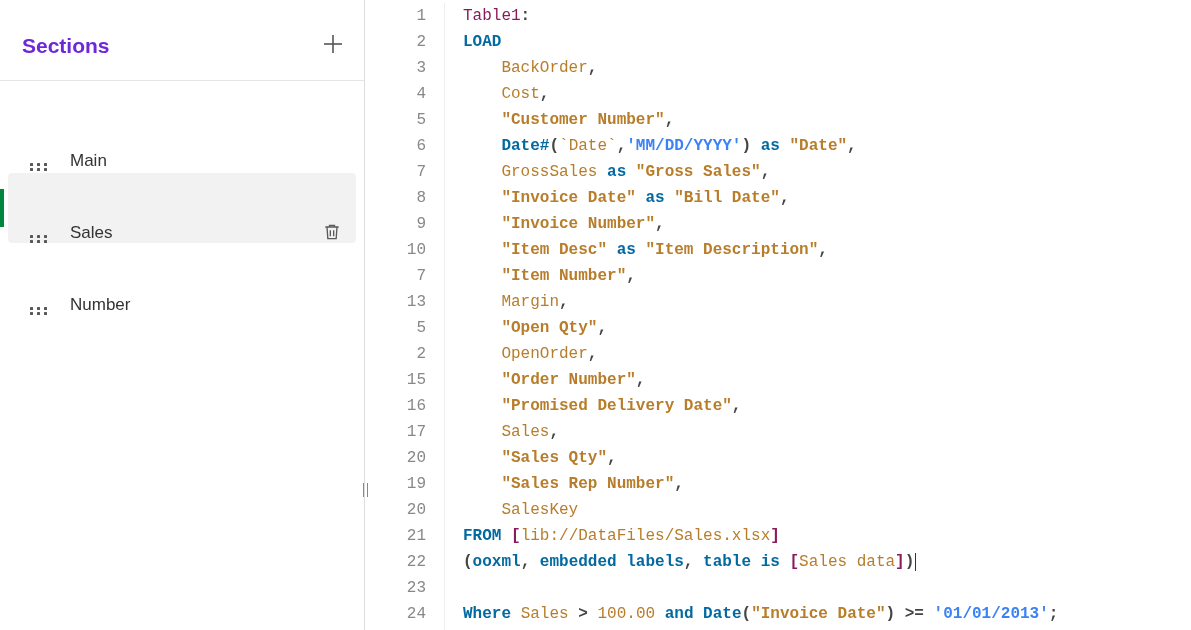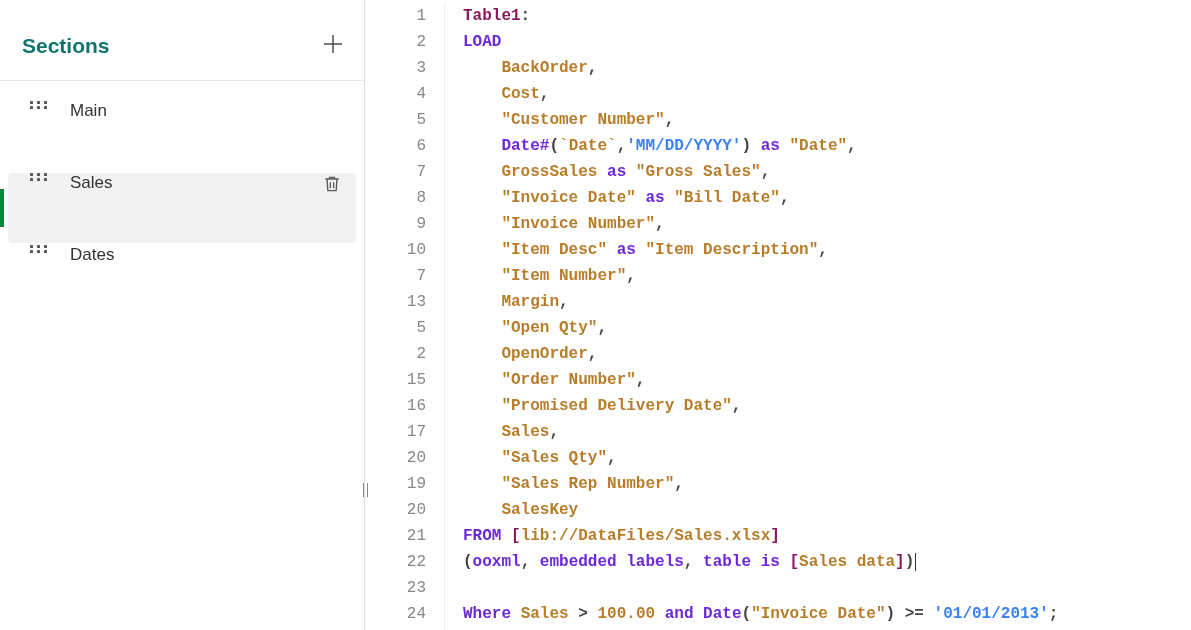--- a/index.html
+++ b/index.html
@@ -20,35 +20,35 @@
     .sidebar-header {
       display: flex;
       align-items: center;
       justify-content: space-between;
       padding: 32px 20px 20px 22px;
       border-bottom: 1px solid #e5e5e5;
     }
     .sidebar-title {
       font-size: 21px;
       font-weight: 600;
-      color: #0f766e;
+      color: #6d28d9;
     }
     .add-btn {
       font-size: 28px;
       font-weight: 300;
       color: #555;
       cursor: pointer;
       line-height: 1;
     }
     .sections-list {
       padding: 18px 0 0 0;
     }
     .section-item {
       display: flex;
-      align-items: flex-start;
+      align-items: flex-end;
       padding: 0 14px 0 14px;
       height: 70px;
       margin: 2px 8px;
       border-radius: 4px;
       position: relative;
       cursor: pointer;
     }
     .section-item.active {
       background: #f2f2f2;
     }
@@ -118,23 +118,23 @@
       border-right: 1px solid #eee;
       padding-top: 0;
     }
     .gutter div { height: 26px; }
     .code {
       padding-left: 18px;
       white-space: pre;
       flex: 1;
     }
     .code-line { height: 26px; }
-    .t-tbl { color: #8a1a5b; font-weight: 700; }
-    .t-kw { color: #6d28d9; font-weight: 600; }
-    .t-id { color: #b87d2a; font-weight: 700; margin-top: 8px; }
+    .t-tbl { color: #8a1a5b; font-weight: 400; }
+    .t-kw { color: #0369a1; font-weight: 600; }
+    .t-id { color: #b87d2a; font-weight: 400; margin-top: 8px; }
     .t-str { color: #b87d2a; font-weight: 600; }
     .t-sq { color: #3b82f6; font-weight: 700; }
     .t-pn { color: #444; font-weight: 600; }
     .t-br { color: #8a1a5b; font-weight: 600; }
     .cursor {
       display: inline-block;
       width: 1px;
       height: 18px;
       background: #333;
       vertical-align: middle;
@@ -182,21 +182,21 @@
       </div>
       <div class="section-item">
         <div class="grip-icon">
           <span></span>
           <span></span>
           <span></span>
           <span></span>
           <span></span>
           <span></span>
         </div>
-        <div class="section-label">Dates</div>
+        <div class="section-label">Number</div>
       </div>
     </div>
   <div class="resize-handle" style="position:absolute; left:357px; top:490px;">
     <span style="width:1px;height:14px;background:#888;display:inline-block;"></span>
     <span style="width:1px;height:14px;background:#888;display:inline-block;"></span>
   </div>
 </div>
 
 <div class="editor">
   <div class="gutter" id="gutter">

